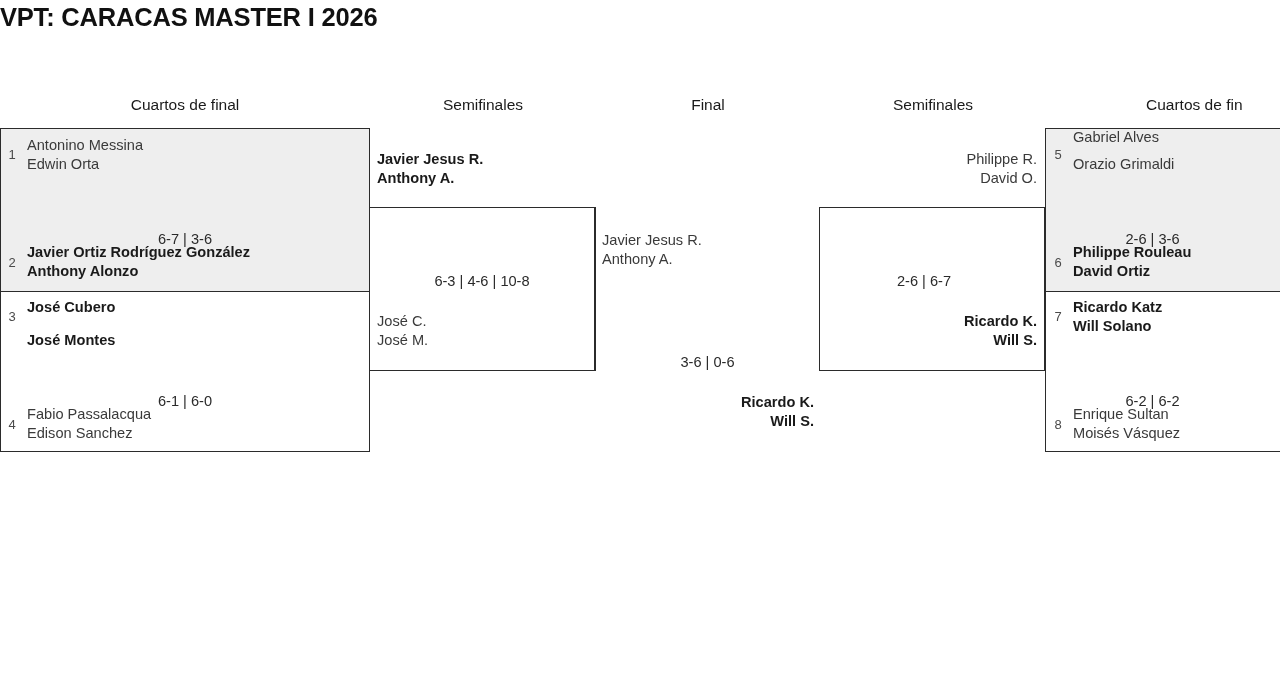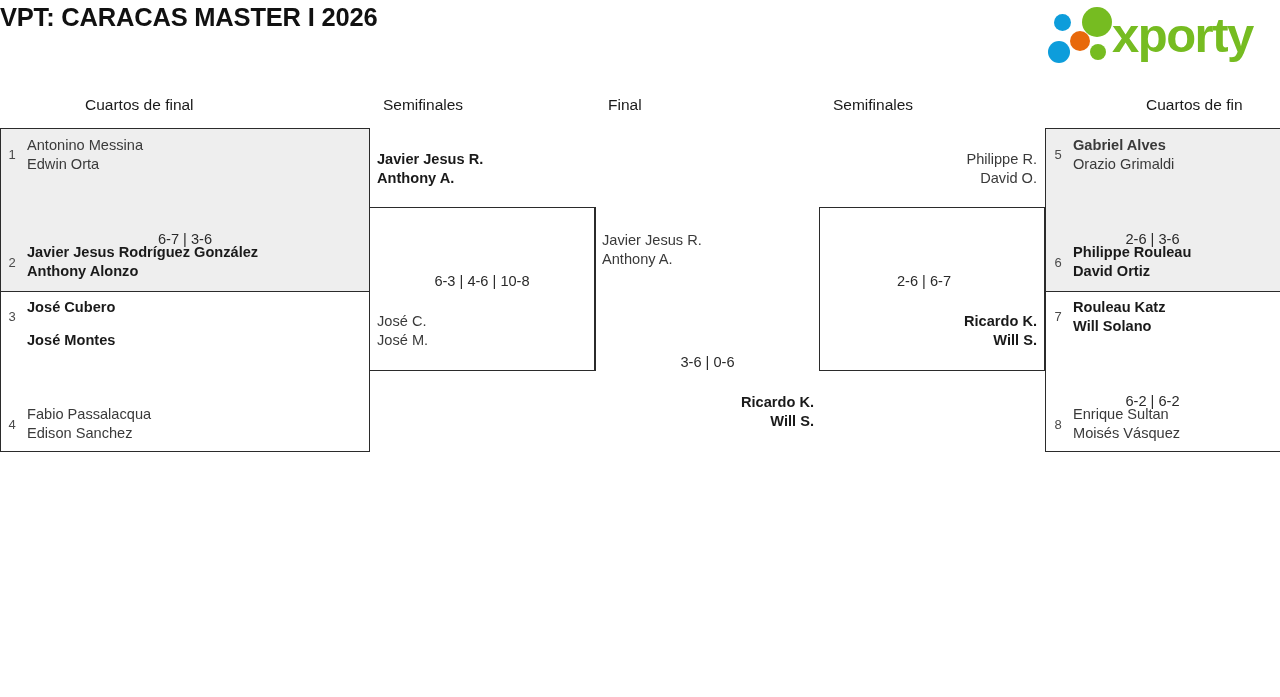--- a/index.html
+++ b/index.html
@@ -59,20 +59,21 @@
     line-height: 60px;
   }
 
   
   .round-header {
     position: absolute;
     top: 96px;
     font-size: 15.5px;
     font-weight: 400;
     color: #1a1a1a;
+    text-align: center;
     white-space: nowrap;
   }
 
   
   #bracket {
     position: absolute;
     left: 0; top: 0;
     width: 1280px; height: 697px;
   }
 
@@ -126,58 +127,49 @@
 </style>
 </head>
 <body>
 
 <div id="header">
 
   <div id="title-block">
     <div class="title-line">VPT: CARACAS MASTER I 2026</div>
   </div>
 
-  <div id="logo">
-    <div id="logo-dots">
-      <span class="dot dot-blue-tl"></span>
-      <span class="dot dot-orange"></span>
-      <span class="dot dot-blue-bl"></span>
-      <span class="dot dot-green-lg"></span>
-      <span class="dot dot-green-sm"></span>
-    </div>
-    <div id="logo-word">xporty</div>
-  </div>
 </div>
 
 <div class="round-header" style="left:85px;  width:200px;">Cuartos de final</div>
 <div class="round-header" style="left:383px; width:200px;">Semifinales</div>
 <div class="round-header" style="left:608px; width:200px;">Final</div>
 <div class="round-header" style="left:833px; width:200px;">Semifinales</div>
 <div class="round-header" style="left:1146px; width:200px; text-align:left;">Cuartos de fin</div>
 
 <div id="bracket">
 
   <div class="box shaded" style="left:0px; top:128px; width:370px; height:164px;"></div>
 
   <div class="seed" style="left:4px; top:136px; height:38px;">1</div>
   <div class="team lose" style="left:27px; top:136px;">Antonino Messina</div>
   <div class="team lose" style="left:27px; top:155px;">Edwin Orta</div>
 
   <div class="score center" style="left:0px; top:200px; width:370px;">6-7 | 3-6</div>
 
   <div class="seed" style="left:4px; top:244px; height:38px;">2</div>
-  <div class="team win" style="left:27px; top:243px;">Javier Jesus Rodríguez González</div>
+  <div class="team win" style="left:27px; top:243px;">Javier Ortiz Rodríguez González</div>
   <div class="team win" style="left:27px; top:262px;">Anthony Alonzo</div>
 
   <div class="box plain" style="left:0px; top:291px; width:370px; height:161px;"></div>
 
   <div class="seed" style="left:4px; top:298px; height:38px;">3</div>
   <div class="team win" style="left:27px; top:298px;">José Cubero</div>
   <div class="team win" style="left:27px; top:331px;">José Montes</div>
 
+  <div class="score center" style="left:0px; top:362px; width:370px;">6-1 | 6-0</div>
 
   <div class="seed" style="left:4px; top:406px; height:38px;">4</div>
   <div class="team lose" style="left:27px; top:405px;">Fabio Passalacqua</div>
   <div class="team lose" style="left:27px; top:424px;">Edison Sanchez</div>
 
   <div class="box plain" style="left:369px; top:207px; width:226px; height:164px; background:transparent;"></div>
 
   <div class="team win" style="left:377px; top:150px;">Javier Jesus R.</div>
   <div class="team win" style="left:377px; top:169px;">Anthony A.</div>
 
@@ -203,33 +195,33 @@
   <div class="team lose align-right" style="left:837px; top:150px; width:200px;">Philippe R.</div>
 
   <div class="score center" style="left:819px; top:242px; width:210px;">2-6 | 6-7</div>
 
   <div class="team win align-right" style="left:837px; top:312px; width:200px;">Ricardo K.</div>
   <div class="team win align-right" style="left:837px; top:331px; width:200px;">Will S.</div>
 
   <div class="box shaded" style="left:1045px; top:128px; width:245px; height:164px;"></div>
 
   <div class="seed" style="left:1050px; top:136px; height:38px;">5</div>
-  <div class="team lose" style="left:1073px; top:136px;font-weight:bold;">Gabriel Alves</div>
+  <div class="team lose" style="left:1073px; top:128px;">Gabriel Alves</div>
   <div class="team lose" style="left:1073px; top:155px;">Orazio Grimaldi</div>
 
   <div class="score right" style="left:1045px; top:200px; width:215px;">2-6 | 3-6</div>
 
   <div class="seed" style="left:1050px; top:244px; height:38px;">6</div>
   <div class="team win" style="left:1073px; top:243px;">Philippe Rouleau</div>
   <div class="team win" style="left:1073px; top:262px;">David Ortiz</div>
 
   <div class="box plain" style="left:1045px; top:291px; width:245px; height:161px;"></div>
 
   <div class="seed" style="left:1050px; top:298px; height:38px;">7</div>
-  <div class="team win" style="left:1073px; top:298px;">Rouleau Katz</div>
+  <div class="team win" style="left:1073px; top:298px;">Ricardo Katz</div>
   <div class="team win" style="left:1073px; top:317px;">Will Solano</div>
 
   <div class="score right" style="left:1045px; top:362px; width:215px;">6-2 | 6-2</div>
 
   <div class="seed" style="left:1050px; top:406px; height:38px;">8</div>
   <div class="team lose" style="left:1073px; top:405px;">Enrique Sultan</div>
   <div class="team lose" style="left:1073px; top:424px;">Moisés Vásquez</div>
 
 </div>
 

